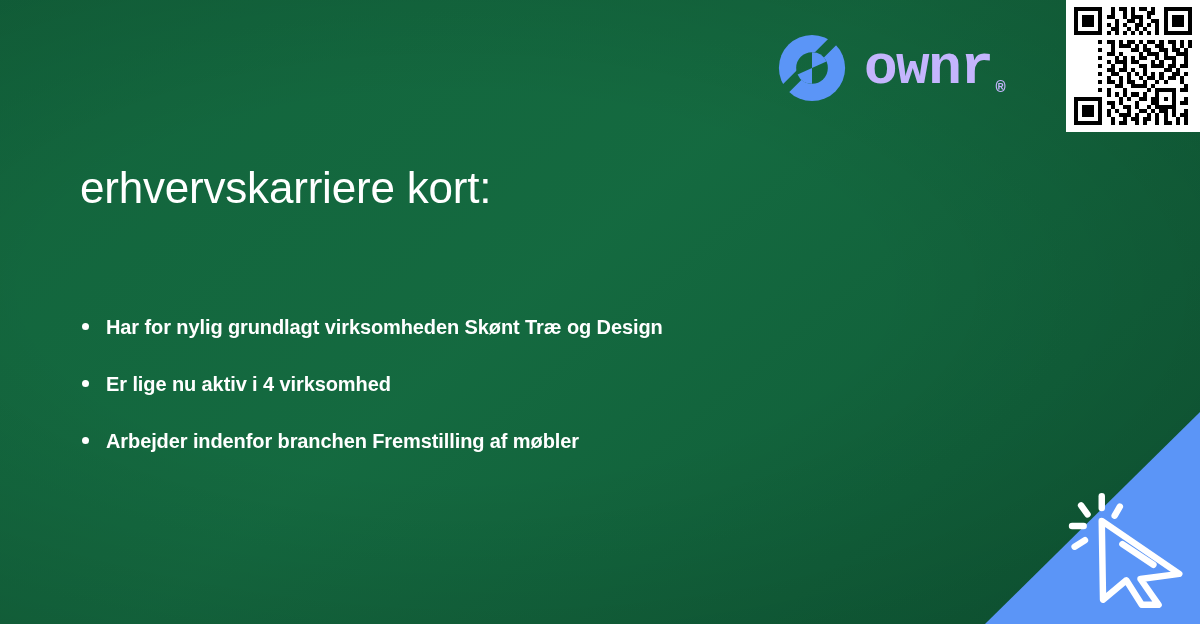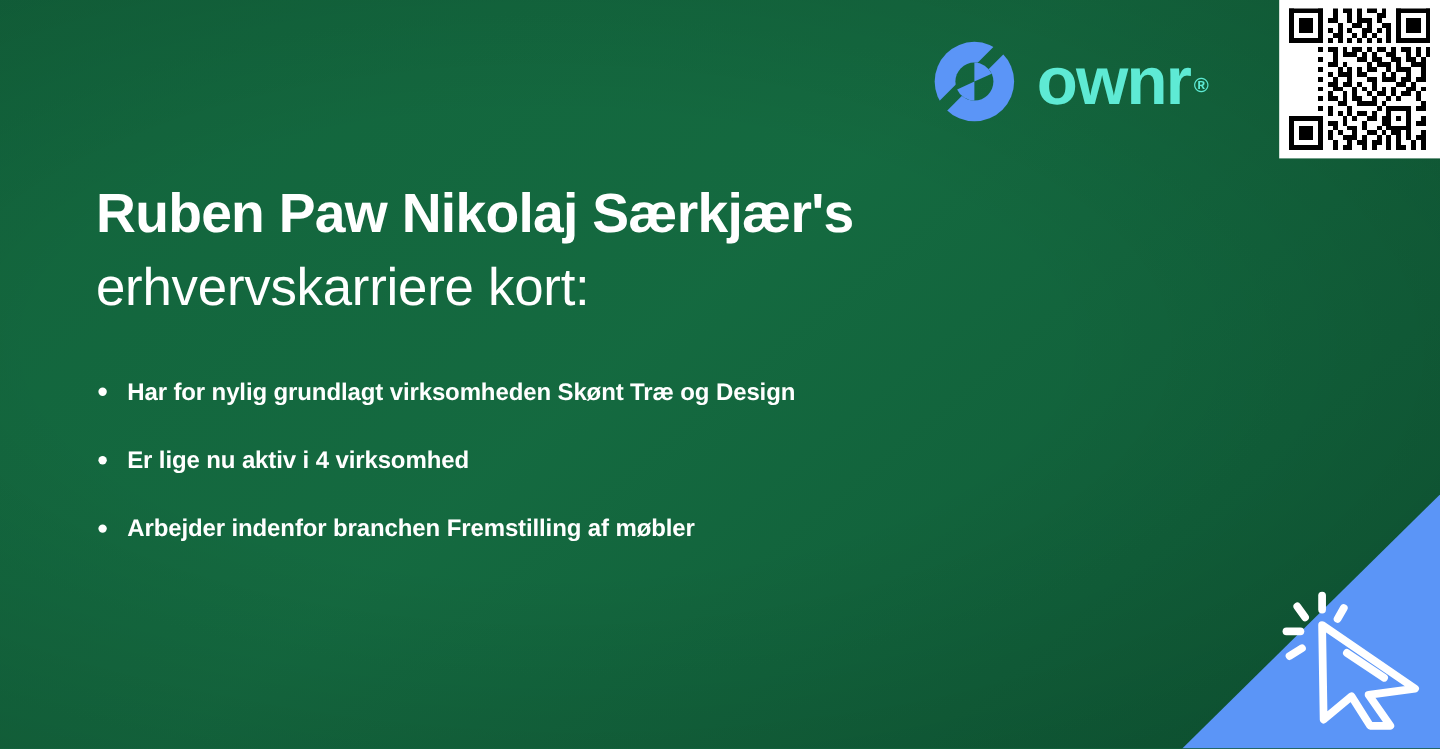--- a/index.html
+++ b/index.html
@@ -122,26 +122,27 @@
     background:radial-gradient(ellipse at 38% 46%, rgba(0,0,0,0) 40%, rgba(0,0,0,0.16) 100%);
   }
 
   
   .logo {
     position:absolute; left:776px; top:32px;
     display:flex; align-items:center; gap:16px;
   }
   .logo-mark { width:72px; height:72px; display:block; }
   .wordmark {
-    display:flex; align-items:center;
-    color:#5eead4;
+    display:flex; align-items:flex-end;
+    color:#c4b5fd;
     font-size:56px;
     font-weight:bold;
     letter-spacing:-1.5px;
     line-height:1;
+    font-family:Liberation Mono, monospace;
   }
   .wordmark .reg { font-size:17px; font-weight:bold; margin-top:6px; margin-left:3px; }
 
   
   .qr-panel {
     position:absolute; right:0; top:0;
     width:134px; height:132px;
     background:#ffffff;
     display:flex; align-items:center; justify-content:center;
   }
@@ -465,21 +466,20 @@
             <rect x="15" y="28" width="1" height="1"></rect>
           <rect x="17" y="28" width="1" height="1"></rect>
             <rect x="22" y="28" width="2" height="1"></rect>
           <rect x="27" y="28" width="1" height="1"></rect>
         </g>
       </svg>
     </span>
   </div>
 
   <div class="headline">
-    <div class="l1">Ruben Paw Nikolaj Særkjær's</div>
     <div class="l2">erhvervskarriere kort:</div>
   </div>
 
   <ul class="bullets">
     <li>
       <span class="dot"></span>
       <span>Har for nylig grundlagt virksomheden Skønt Træ og Design</span>
     </li>
     <li>
       <span class="dot"></span>

